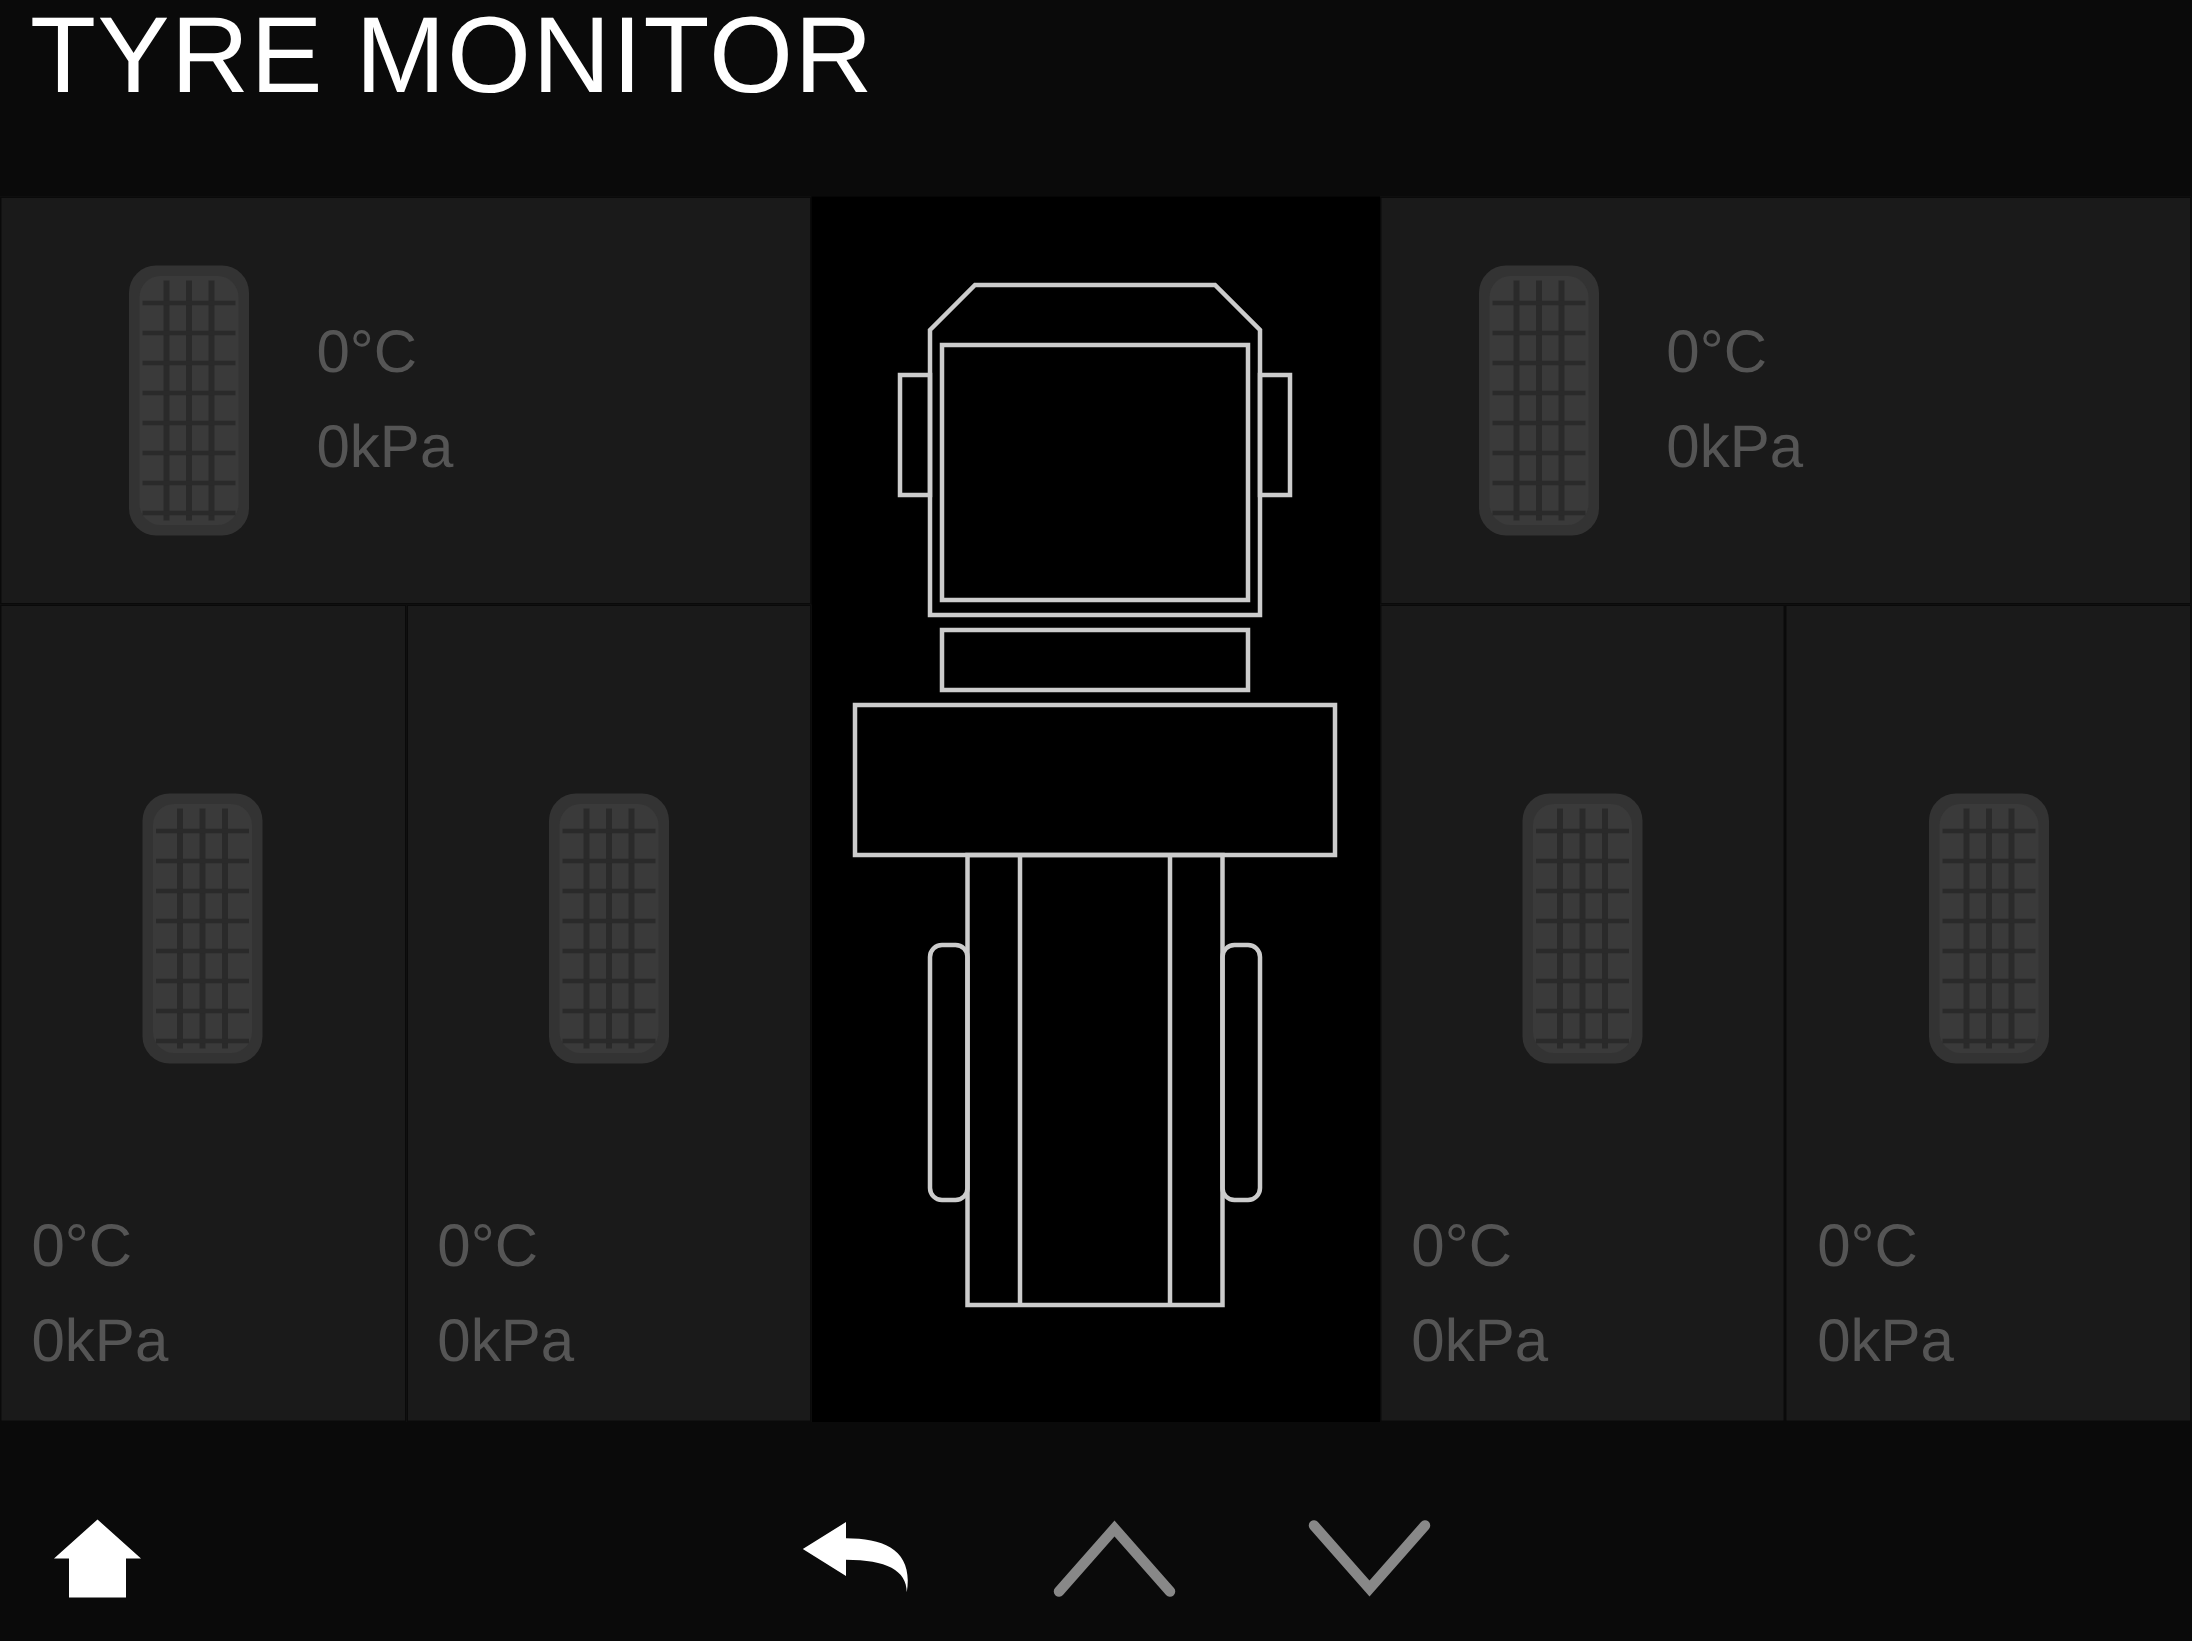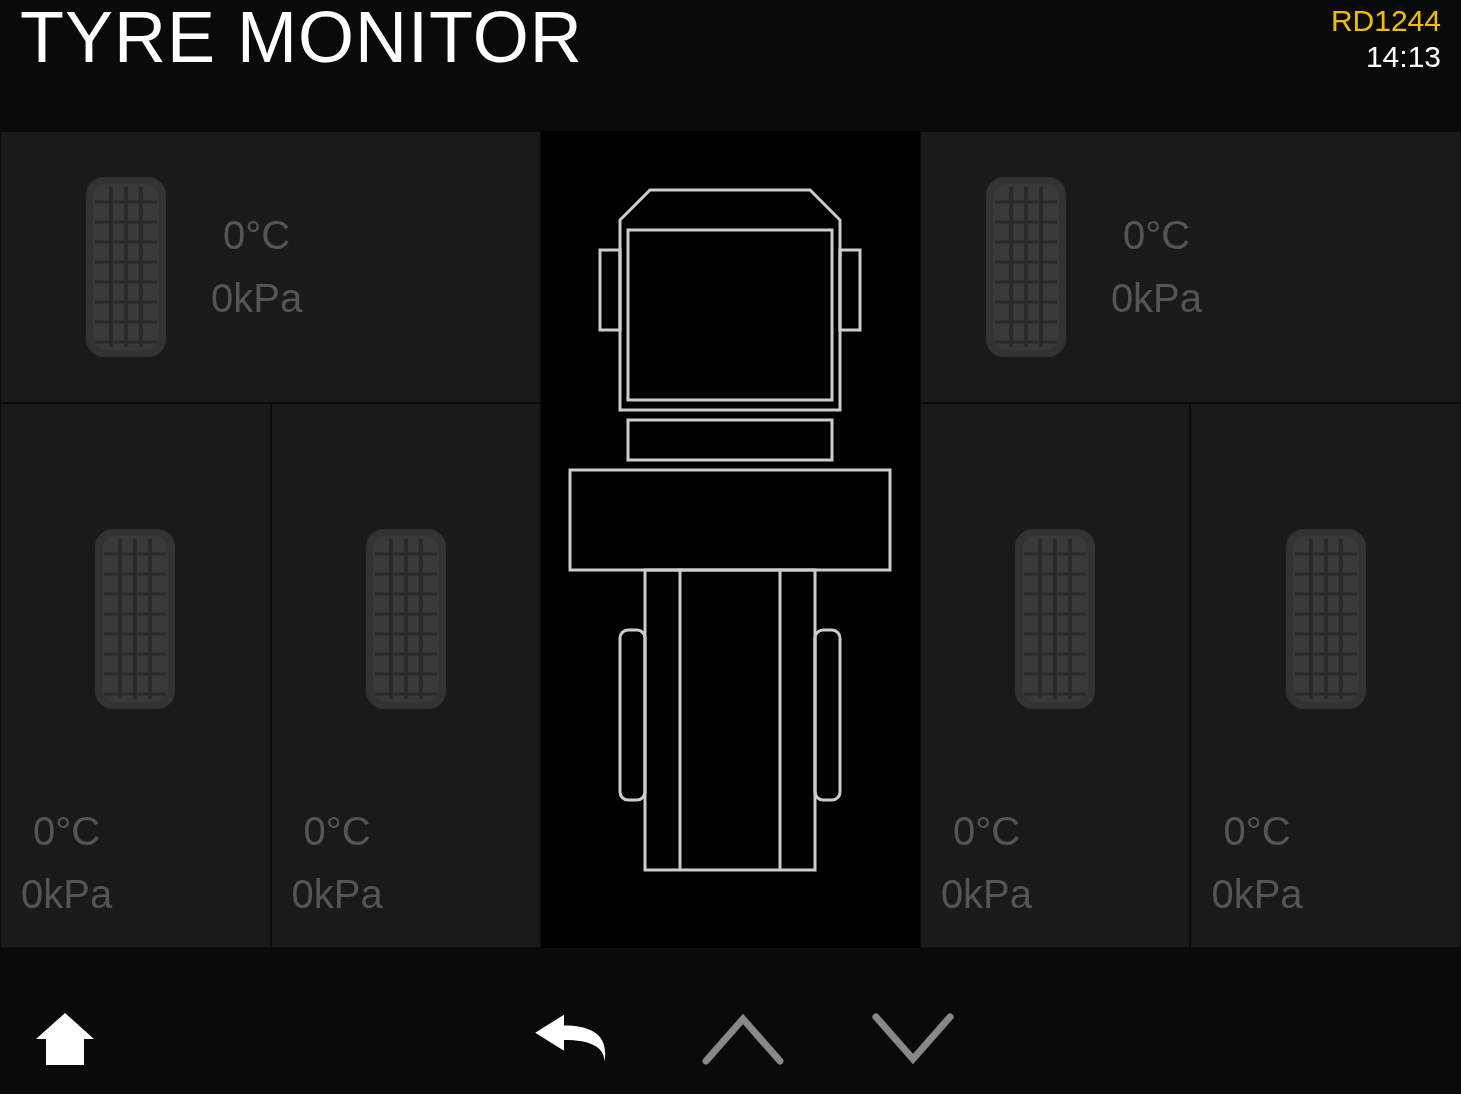--- a/index.html
+++ b/index.html
@@ -46,21 +46,20 @@
     font-size: 30px;
     font-weight: 400;
     margin-top: 2px;
   }
   .main {
     flex: 1;
     display: grid;
     grid-template-columns: 1fr 1fr 1.4fr 1fr 1fr;
     grid-template-rows: 1fr 2fr;
     background: #111;
-    text-align: center;
   }
   .cell {
     background: #1a1a1a;
     border: 1px solid #0a0a0a;
     display: flex;
     flex-direction: column;
     justify-content: center;
     align-items: center;
     position: relative;
   }
@@ -128,24 +127,20 @@
   }
   .tyre-svg { flex-shrink:0; }
 </style>
 </head>
 <body>
 
 <div class="screen">
 
   <div class="header">
     <div class="title">TYRE MONITOR</div>
-    <div class="header-right">
-      <div class="vehicle-id">RD1244</div>
-      <div class="clock">14:13</div>
-    </div>
   </div>
 
   <div class="main">
 
     <div class="cell front-left">
       <svg class="tyre-svg" width="90" height="190" viewBox="0 0 90 190">
         <rect x="5" y="5" width="80" height="180" rx="18" fill="#333"></rect>
         <rect x="12" y="12" width="66" height="166" rx="14" fill="#3a3a3a"></rect>
         <g stroke="#2a2a2a" stroke-width="4">
           <line x1="30" y1="15" x2="30" y2="175"></line>

